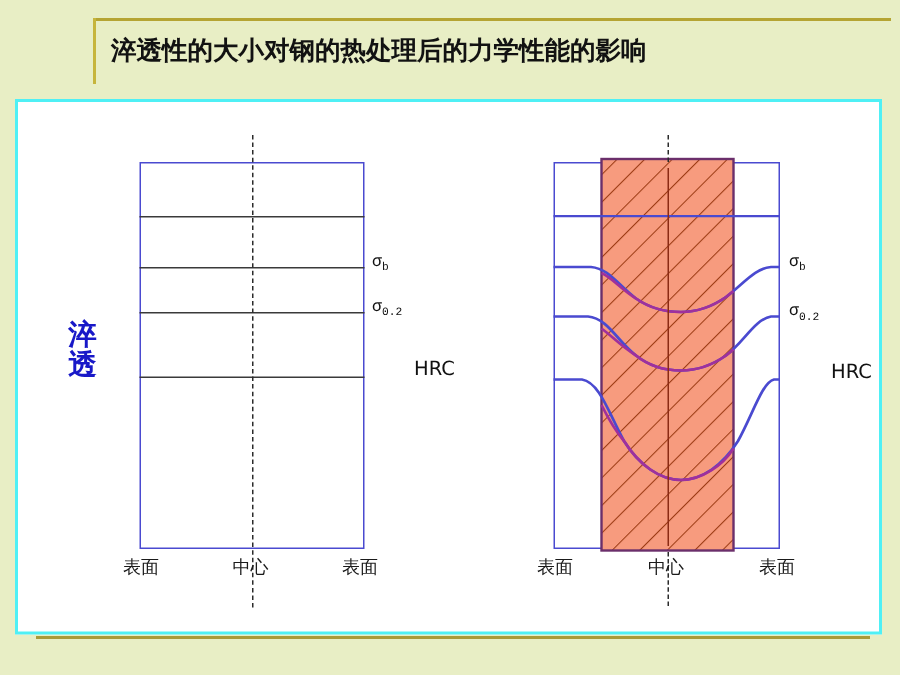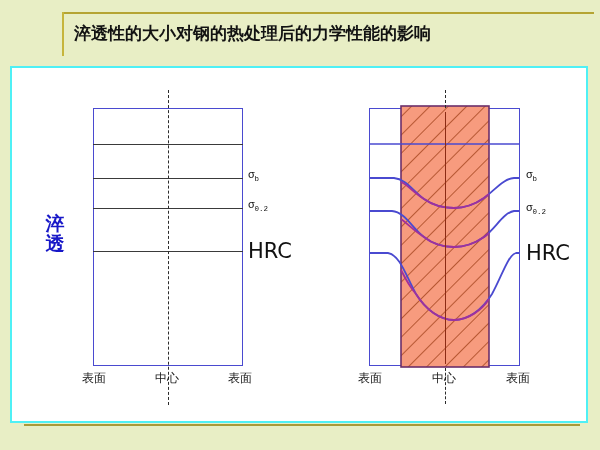--- a/index.html
+++ b/index.html
@@ -58,22 +58,23 @@
     font-family:"DejaVu Sans","Liberation Sans",sans-serif;
     white-space:nowrap;
     text-align:right;
   }
   .sig-label{
     position:absolute;font-size:11px;color:#111;white-space:nowrap;
     font-family:Liberation Mono, monospace;
   }
   .sig-label sub{font-size:7.5px;}
   .hrc-label{
-    position:absolute;font-size:21px;color:#111;white-space:nowrap;
+    position:absolute;font-size:13px;color:#111;white-space:nowrap;
     font-family:"DejaVu Sans","Liberation Sans",sans-serif;
+    margin-left:28px;
   }
   .side-label{
     position:absolute;font-size:19px;font-weight:bold;
     line-height:1.05;text-align:center;white-space:pre-line;
     font-family:"DejaVu Sans","Liberation Sans",sans-serif;
   }
   #label-left{color:#1818c8;left:28px;top:146px;width:30px;}
   svg{position:absolute;left:0;top:0;overflow:visible;}
 </style>
 </head>

